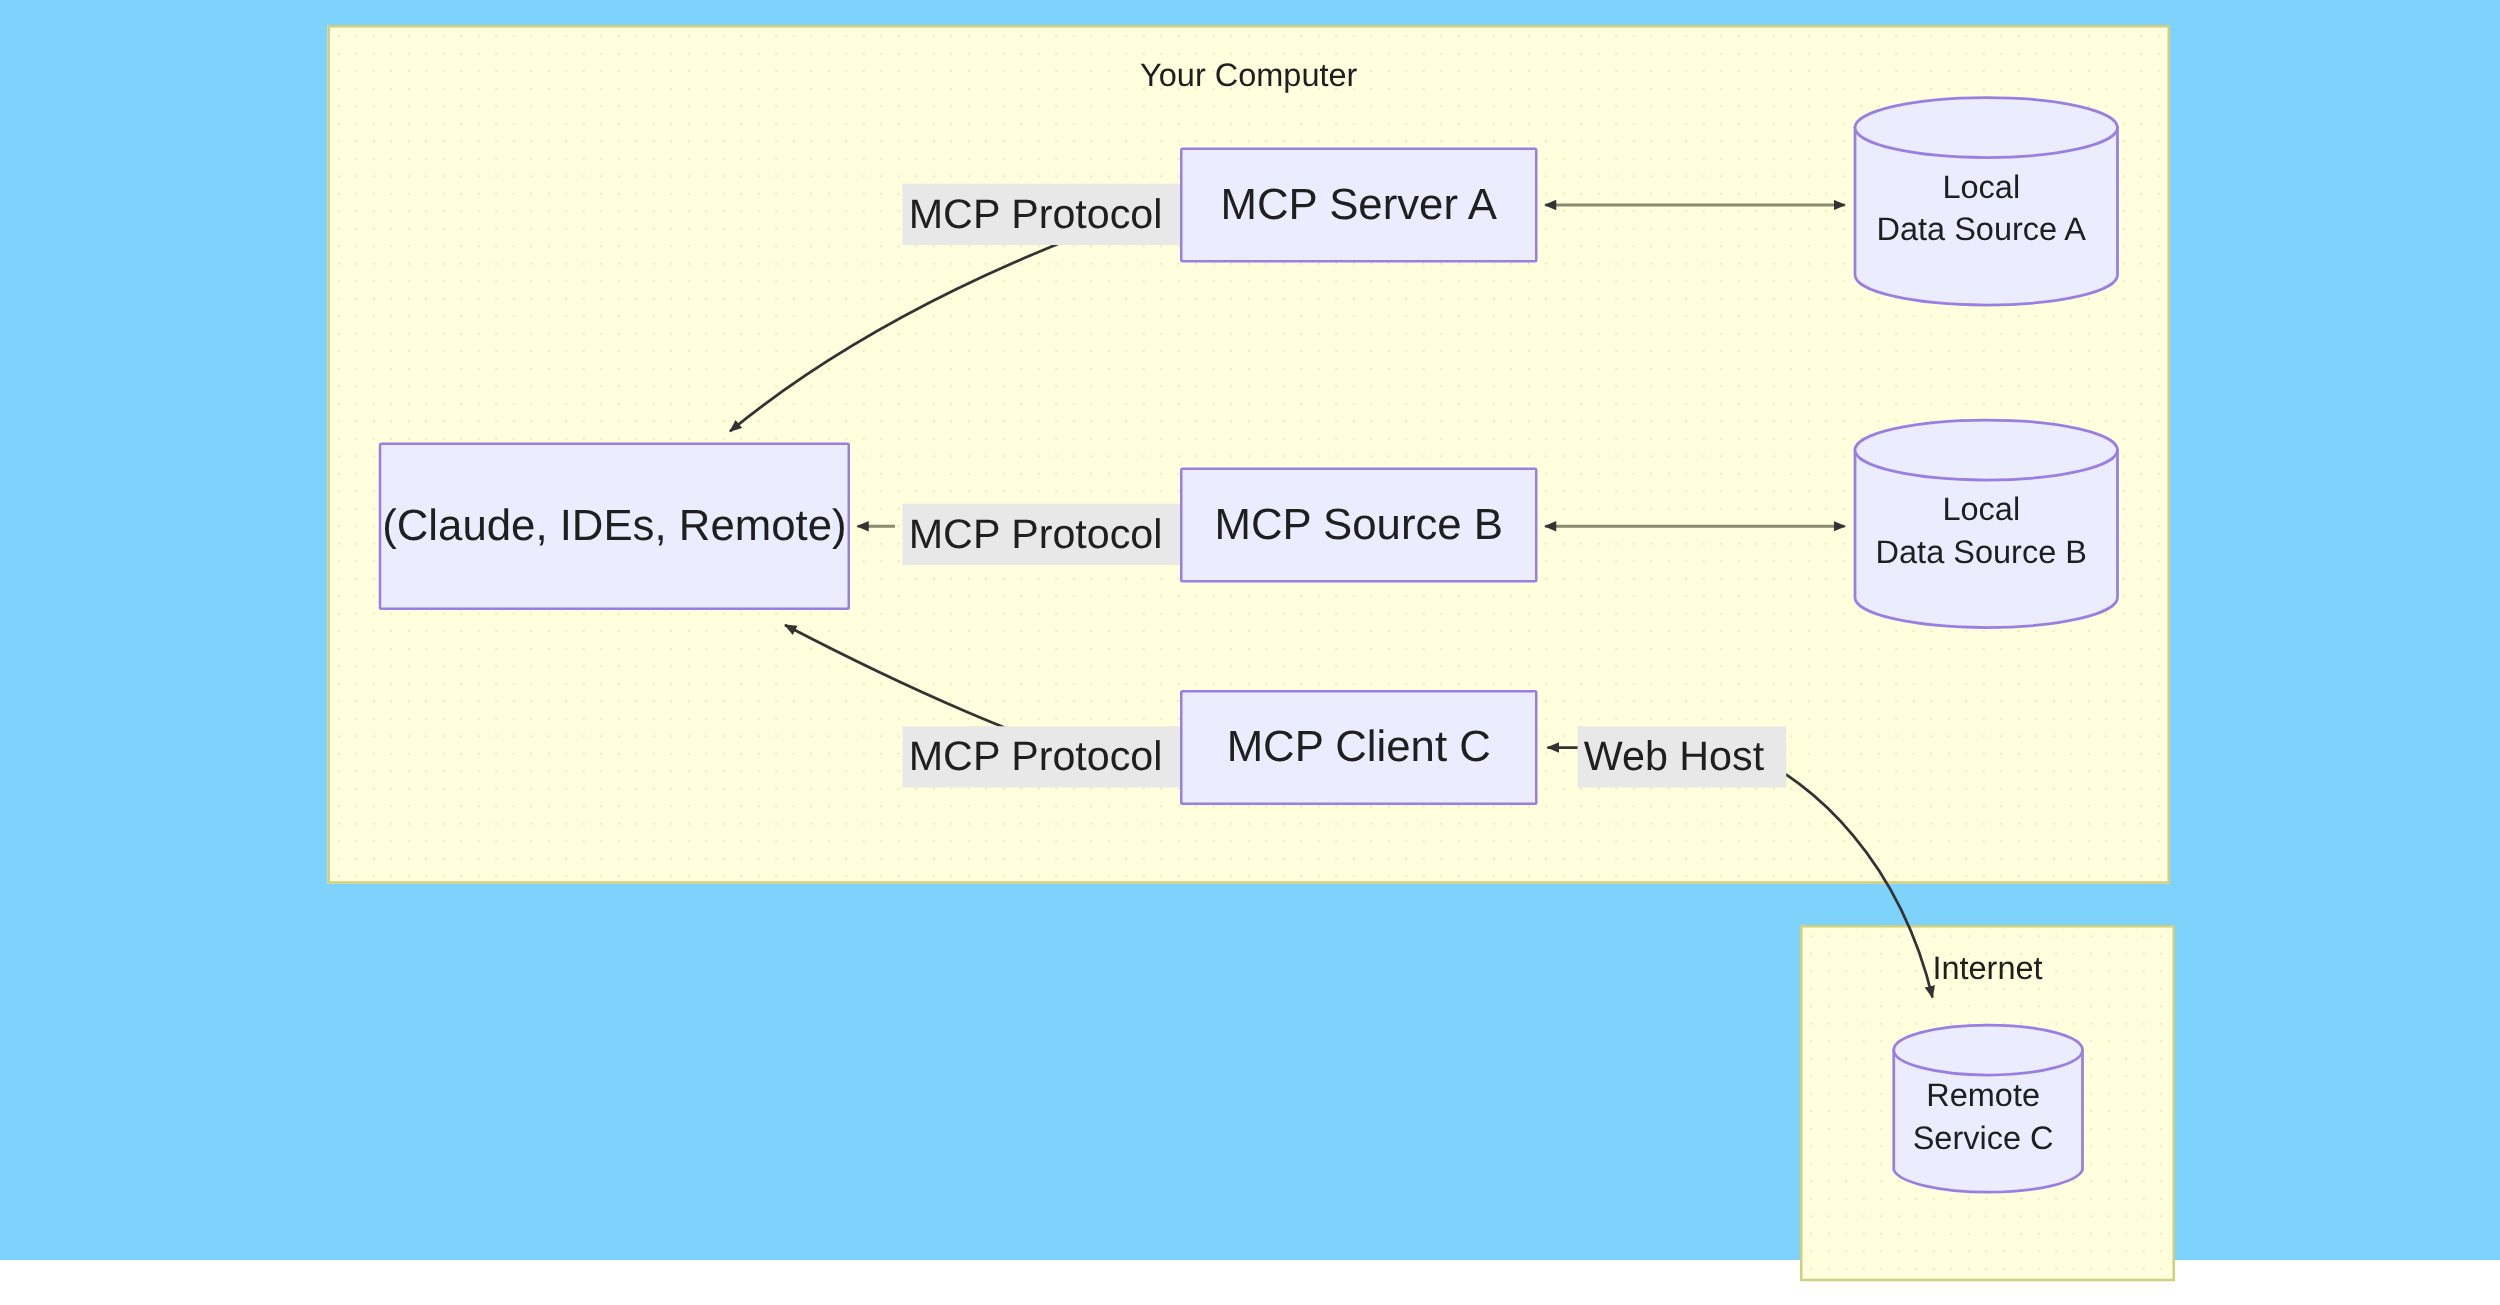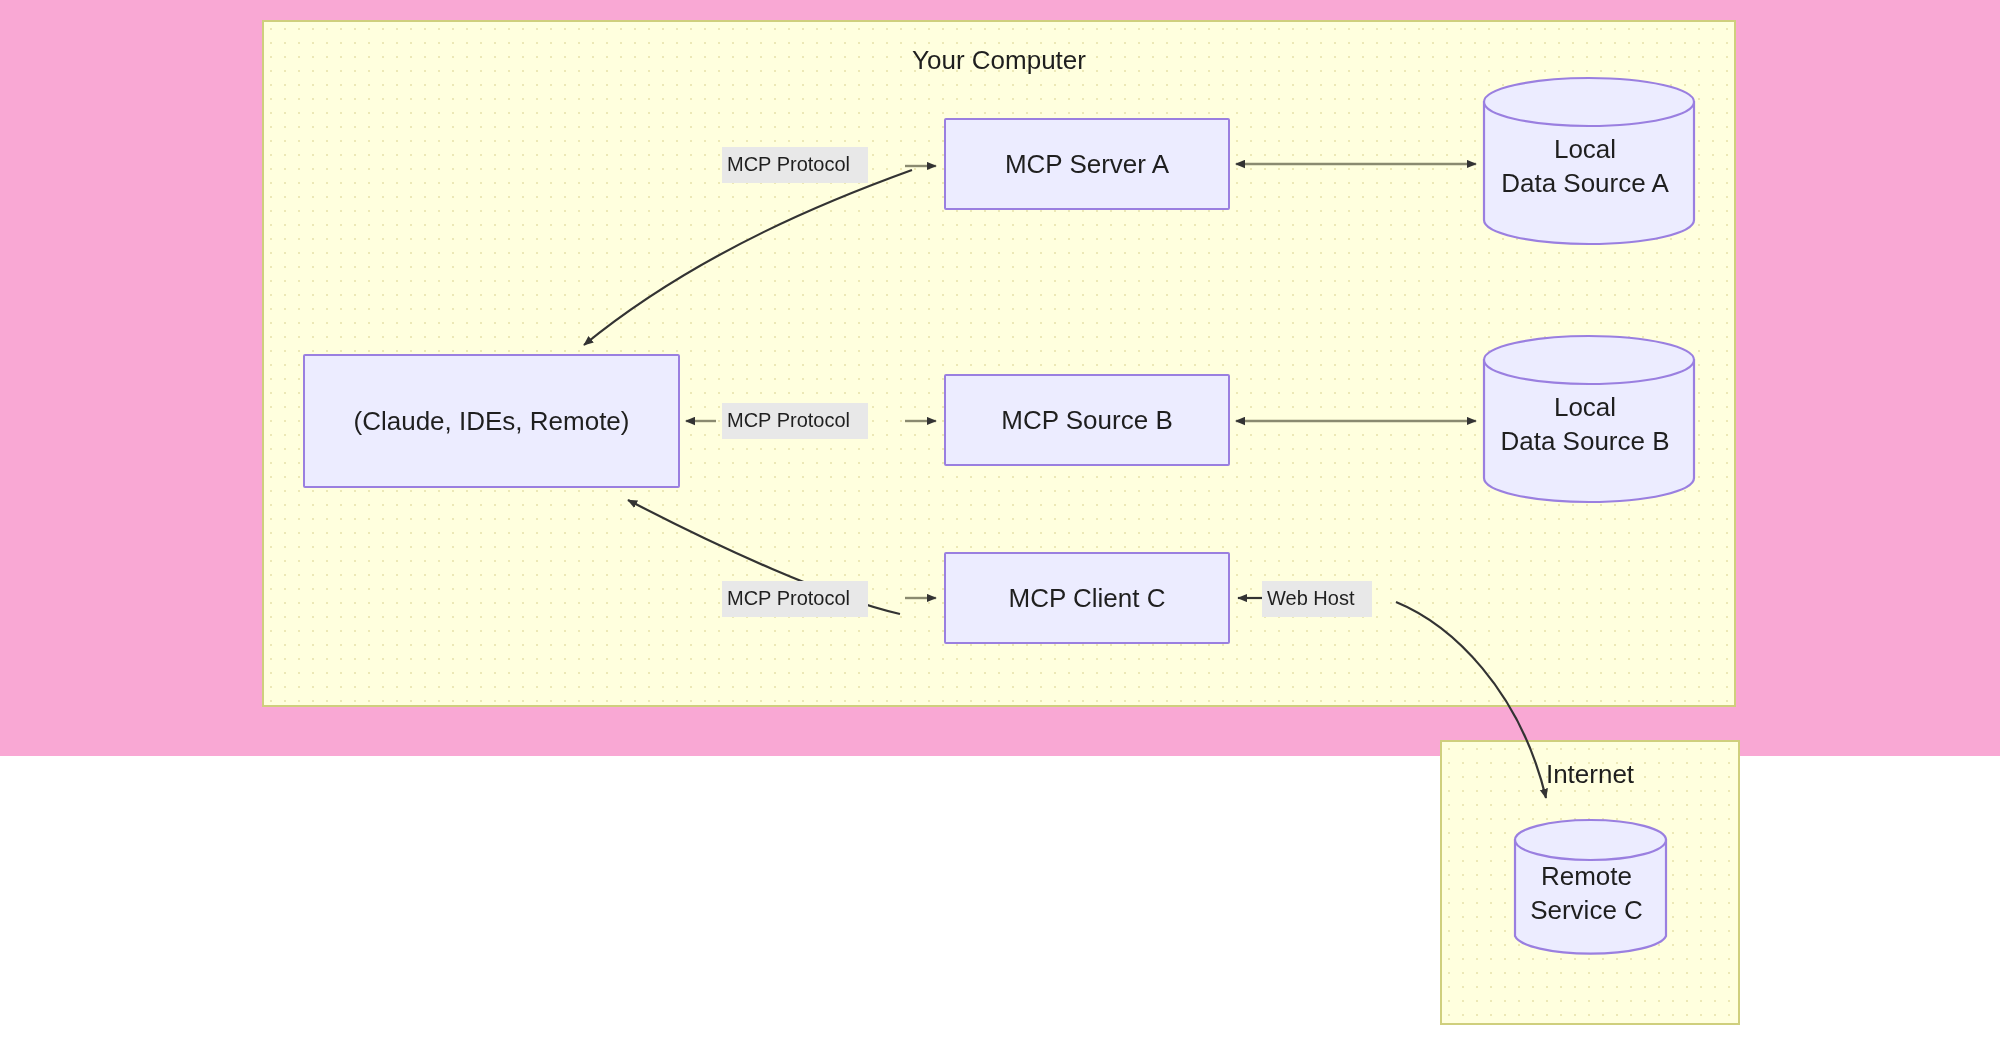--- a/index.html
+++ b/index.html
@@ -8,22 +8,22 @@
     background: #ffffff;
     width: 2000px;
     height: 1044px;
     overflow: hidden;
     font-family: "Liberation Sans", sans-serif;
   }
 
   #stage {
     position: relative;
     width: 2000px;
-    height: 756px;
-    background: #f9a8d4;
+    height: 1008px;
+    background: #7dd3fc;
   }
 
   
   .group-box {
     position: absolute;
     background-color: #ffffde;
     border: 2px solid #cfcf7d;
     box-sizing: border-box;
   }
   .group-box::after {
@@ -58,21 +58,21 @@
     background-color: #ececff;
     border: 2px solid #9a7fe0;
     border-radius: 2px;
     box-sizing: border-box;
     display: flex;
     flex-direction: column;
     align-items: center;
     justify-content: center;
     z-index: 5;
     color: #1f1f1f;
-    font-size: 26px;
+    font-size: 35px;
     line-height: 1.32;
   }
 
   #node-host      { left: 303px;  top: 354px; width: 377px; height: 134px; }
   #node-server-a  { left: 944px;  top: 118px; width: 286px; height: 92px; }
   #node-server-b  { left: 944px;  top: 374px; width: 286px; height: 92px; }
   #node-server-c  { left: 944px;  top: 552px; width: 286px; height: 92px; }
 
   
   .node-cyl {
@@ -119,21 +119,21 @@
     fill: none;
     stroke: #8a8a70;
     stroke-width: 2.4px;
   }
 
   
   .edge-label {
     position: absolute;
     background: #e8e8e8;
     color: #1f1f1f;
-    font-size: 20px;
+    font-size: 33px;
     line-height: 1;
     padding: 7px 18px 9px 5px;
     white-space: nowrap;
     z-index: 4;
   }
   #lbl-proto-a { left: 722px; top: 147px; }
   #lbl-proto-b { left: 722px; top: 403px; }
   #lbl-proto-c { left: 722px; top: 581px; }
   #lbl-webapis { left: 1262px; top: 581px; }
 </style>

